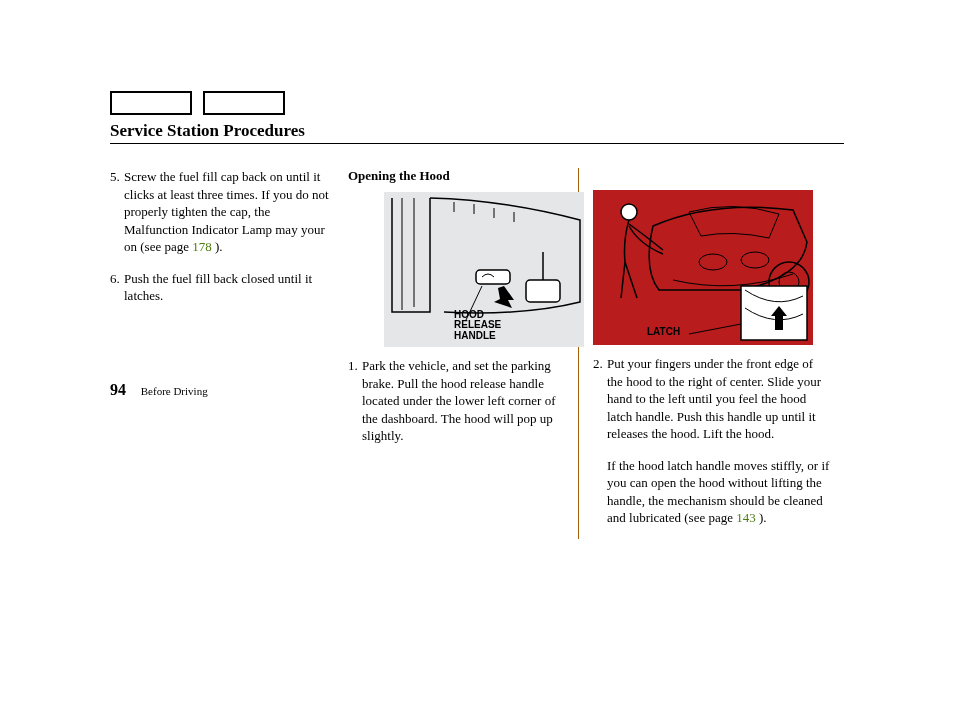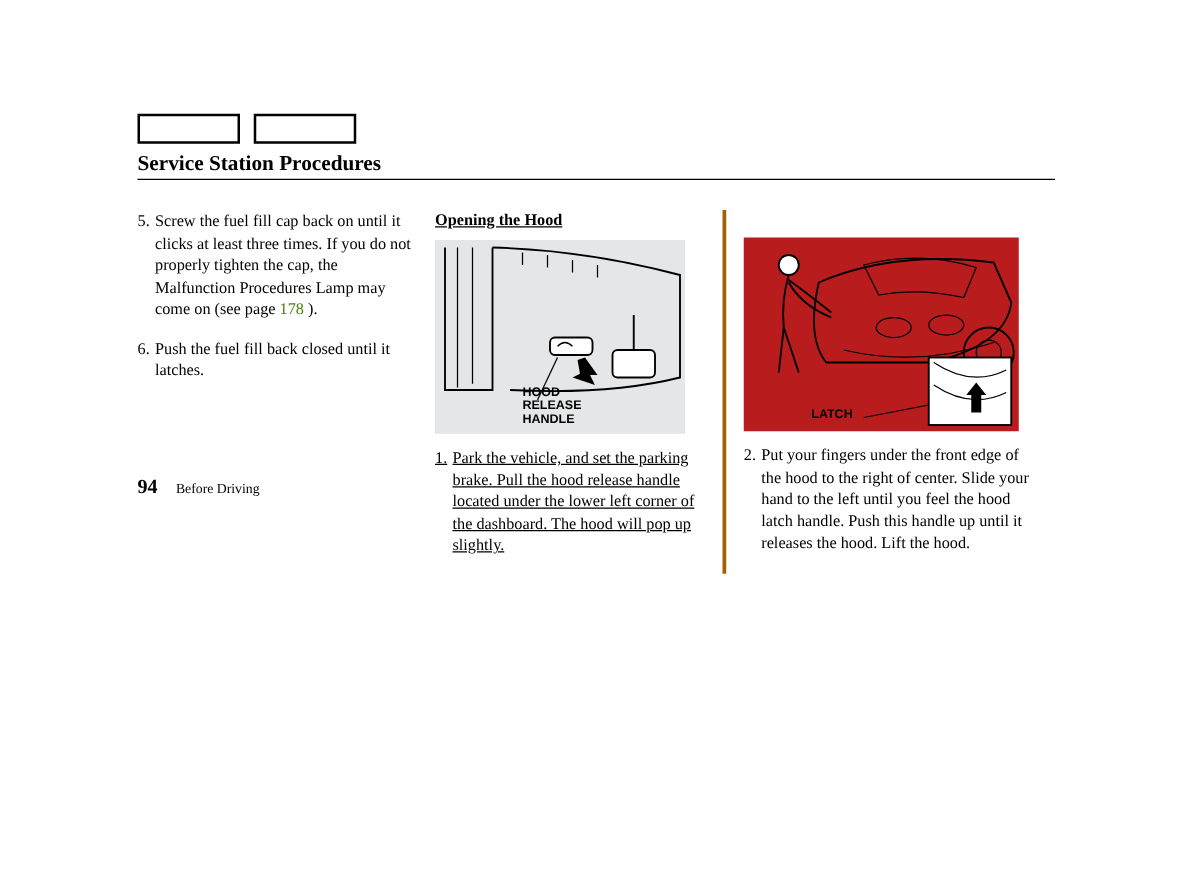--- a/index.html
+++ b/index.html
@@ -44,21 +44,21 @@
     margin: 2px 0 0 0;
   }
   .cols {
     display: flex;
     margin-top: 24px;
   }
   .col {
     position: relative;
   }
   .col1 { width: 222px; padding-right: 8px; }
-  .col2 { width: 222px; padding-left: 8px; padding-right: 8px; border-right: 3px solid #a16207; text-decoration: underline; }
+  .col2 { width: 222px; padding-left: 8px; padding-right: 8px; border-right: 1px solid #a16207; }
   .col3 { width: 238px; padding-left: 14px; }
   .list-item {
     display: flex;
     margin-bottom: 14px;
     line-height: 1.35;
   }
   .list-num {
     width: 14px;
     flex: 0 0 14px;
   }
@@ -70,20 +70,21 @@
     font-size: 13px;
     margin-bottom: 8px;
   }
   .fig {
     background: #e5e6e7;
     width: 200px;
     height: 155px;
     position: relative;
     margin-bottom: 10px;
     overflow: hidden;
+    margin-left: 36px;
   }
   .fig3 {
     background: #b91c1c;
     width: 220px;
     height: 155px;
     margin-bottom: 10px;
     position: relative;
     overflow: hidden;
   }
   .fig-label {
@@ -132,21 +133,21 @@
 
   <div class="title">Service Station Procedures</div>
   <hr class="title-rule">
 
   <div class="cols">
 
     <div class="col col1">
       <div class="list-item">
         <div class="list-num">5.</div>
         <div class="list-body">
-          <span>Screw the fuel fill cap back on until it clicks at least three times. If you do not properly tighten the cap, the Malfunction Procedures Lamp may come on (see page </span>
+          <span>Screw the fuel fill cap back on until it clicks at least three times. If you do not properly tighten the cap, the Malfunction Indicator Lamp may your on (see page </span>
           <a class="page-link">178</a>
           <span> ).</span>
         </div>
       </div>
       <div class="list-item">
         <div class="list-num">6.</div>
         <div class="list-body">
           <span>Push the fuel fill back closed until it latches.</span>
         </div>
       </div>
@@ -218,20 +219,25 @@
           <line class="stroke-thin" x1="96" y1="144" x2="148" y2="134"></line>
         </svg>
         <div class="fig-label" style="left:54px; bottom:8px;">LATCH</div>
       </div>
 
       <div class="list-item">
         <div class="list-num">2.</div>
         <div class="list-body">Put your fingers under the front edge of the hood to the right of center. Slide your hand to the left until you feel the hood latch handle. Push this handle up until it releases the hood. Lift the hood.</div>
       </div>
 
+      <div class="para" style="padding-left:14px;">
+        <span>If the hood latch handle moves stiffly, or if you can open the hood without lifting the handle, the mechanism should be cleaned and lubricated (see page </span>
+        <a class="page-link">143</a>
+        <span> ).</span>
+      </div>
     </div>
 
   </div>
 
   <div class="footer">
     <span class="pnum">94</span>
     <span>Before Driving</span>
   </div>
 
 </div>

